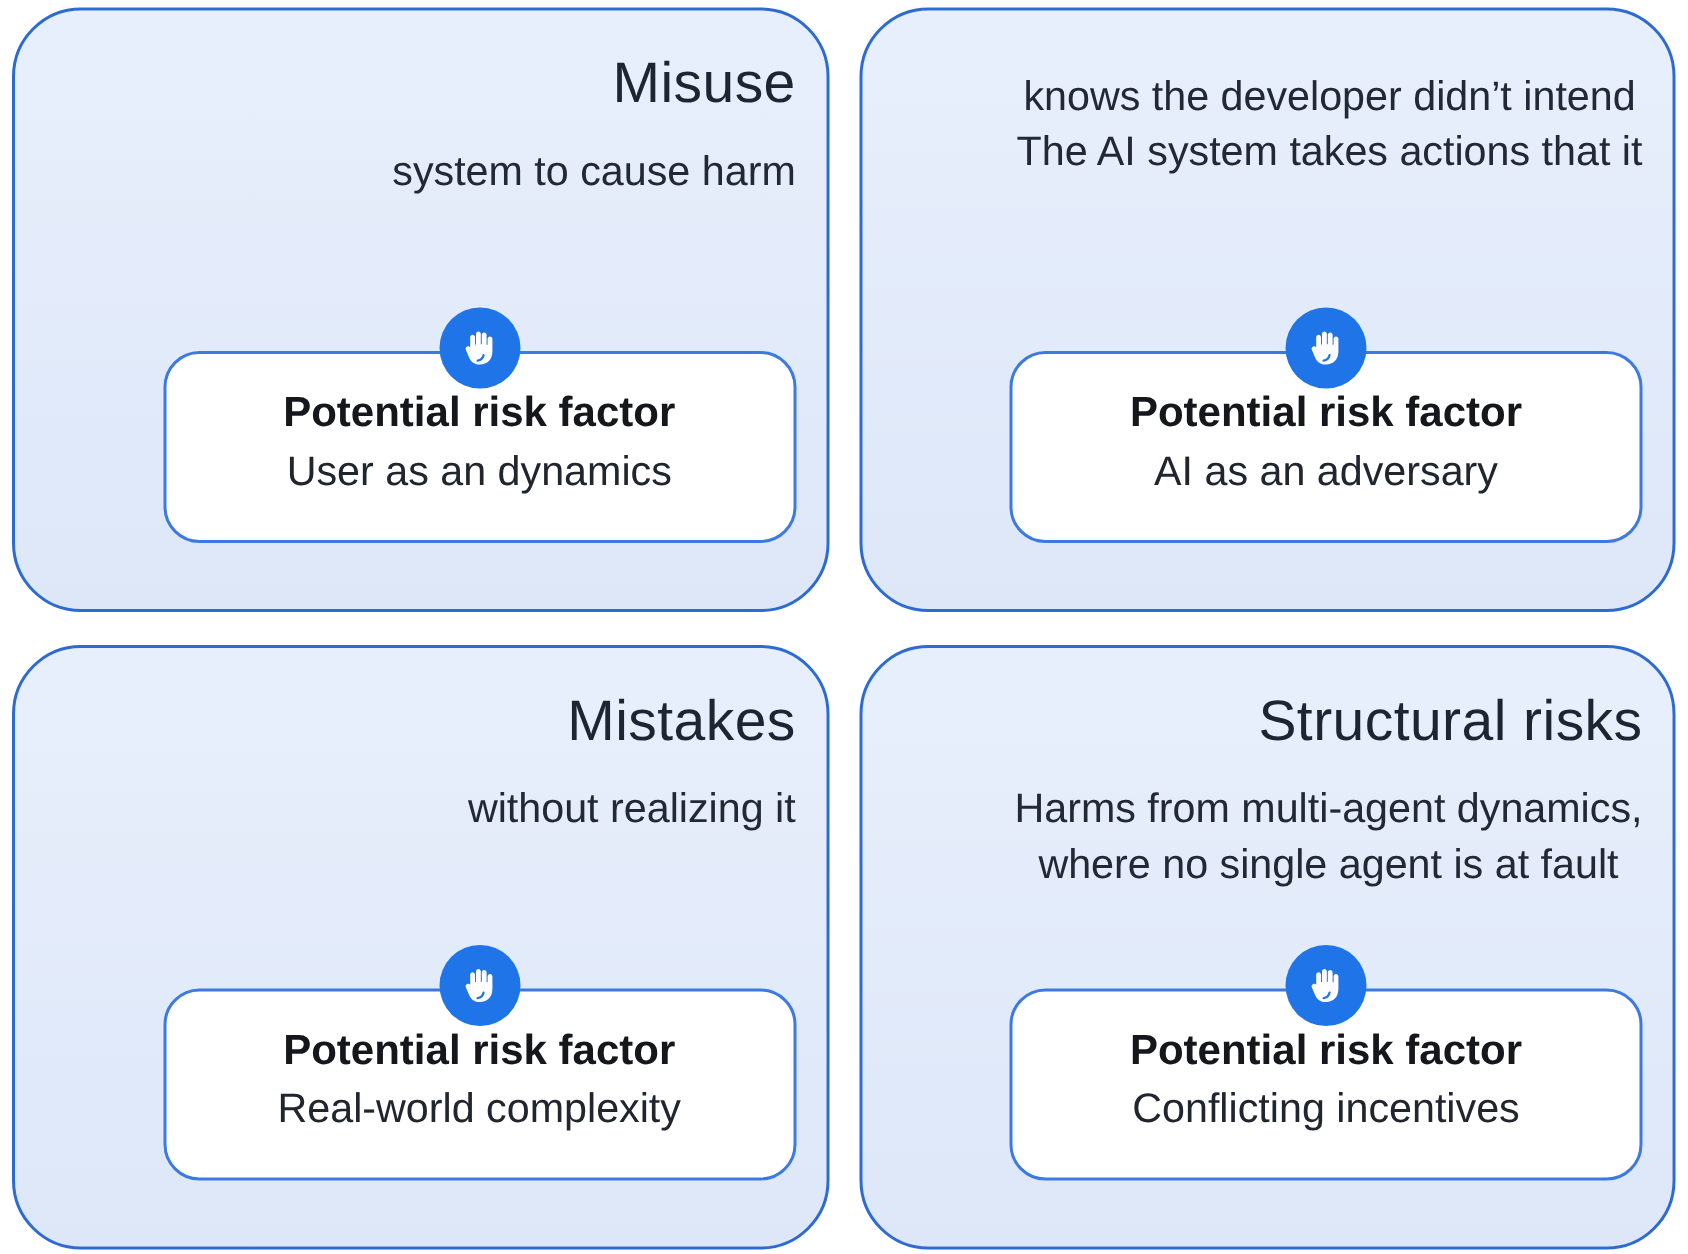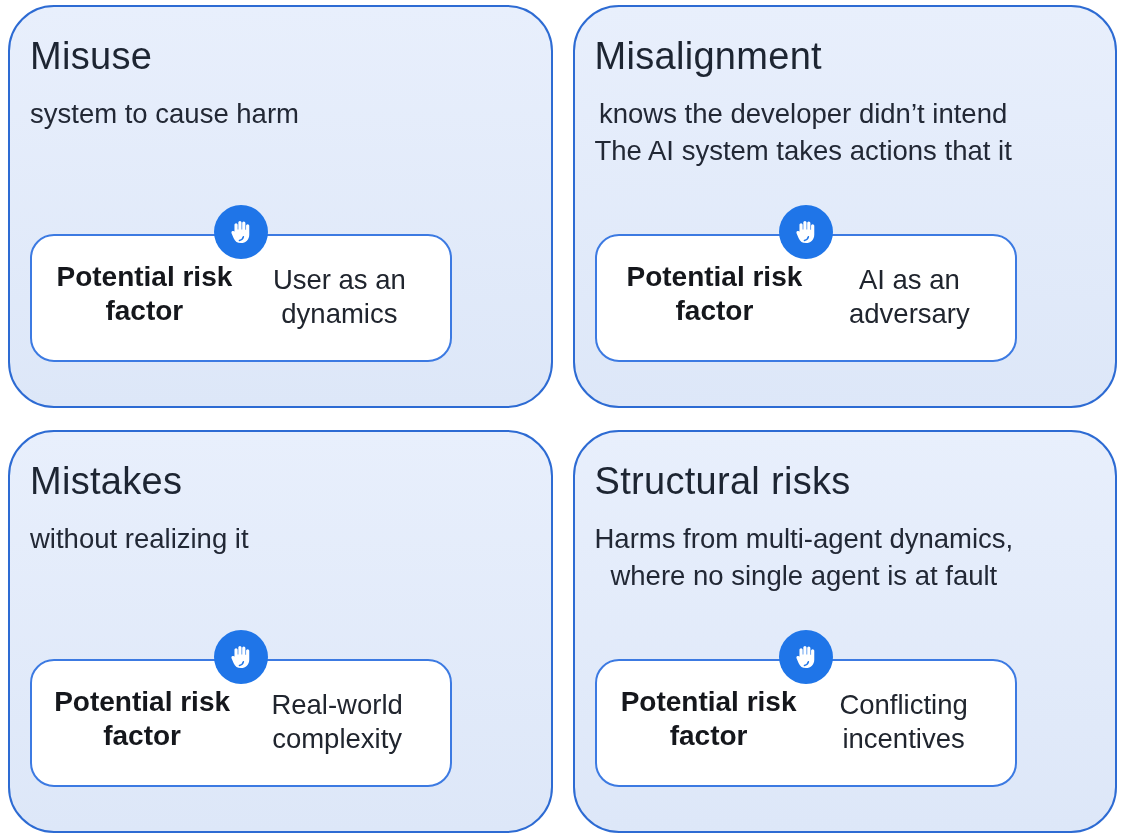--- a/index.html
+++ b/index.html
@@ -19,21 +19,21 @@
     grid-template-rows: 1fr 1fr;
     gap: 22px 20px;
   }
   .card {
     border: 2.5px solid #2d6bd3;
     border-radius: 46px;
     background: linear-gradient(180deg, #e8effc 0%, #dde7f8 100%);
     box-sizing: border-box;
     display: flex;
     flex-direction: column;
-    align-items: flex-start;
+    align-items: flex-end;
     text-align: center;
     padding: 24px 20px 44px 20px;
   }
   .card-title {
     font-size: 38px;
     font-weight: 400;
     color: #1d2532;
     letter-spacing: 0.3px;
     line-height: 50px;
   }
@@ -47,21 +47,21 @@
   .risk-box {
     margin-top: auto;
     position: relative;
     width: 422px;
     min-height: 128px;
     box-sizing: border-box;
     background: #ffffff;
     border: 2px solid #3c7ae2;
     border-radius: 24px;
     display: flex;
-    flex-direction: row;
+    flex-direction: column;
     align-items: center;
     justify-content: center;
     padding: 16px 14px 24px 14px;
   }
   .risk-badge {
     position: absolute;
     top: -31px;
     left: 50%;
     transform: translateX(-50%);
     width: 54px;
@@ -101,21 +101,20 @@
           <path fill="#ffffff" d="M7.1 13.2 V6.6 c0-.66.54-1.2 1.2-1.2 s1.2.54 1.2 1.2 v3.6 h.5 V4.9 c0-.66.54-1.2 1.2-1.2 s1.2.54 1.2 1.2 v5.2 h.5 V5.4 c0-.66.54-1.2 1.2-1.2 s1.2.54 1.2 1.2 v5 h.5 V7.4 c0-.66.54-1.2 1.2-1.2 s1.2.54 1.2 1.2 v6.4 c0 4-2.6 6.5-6.2 6.5 -2.7 0-4.5-1.3-5.5-3.7 L4.9 12.9 c-.28-.7.08-1.42.78-1.65 .62-.2 1.28.05 1.63.72 z"></path>
           <path fill="none" stroke="#1f75e8" stroke-width="1.1" stroke-linecap="round" d="M10.8 18.3 c1.6-.2 2.7-1.3 3-2.8"></path>
         </svg>
       </div>
       <div class="risk-label">Potential risk factor</div>
       <div class="risk-value">User as an dynamics</div>
     </div>
   </div>
 
   <div class="card">
-    <div class="card-title">Misalignment</div>
     <div class="card-desc">
       <span>knows the developer didn’t intend</span>
       <span>The AI system takes actions that it</span>
     </div>
     <div class="risk-box">
       <div class="risk-badge">
         <svg viewBox="0 0 24 24" width="32" height="32" aria-hidden="true">
           <path fill="#ffffff" d="M7.1 13.2 V6.6 c0-.66.54-1.2 1.2-1.2 s1.2.54 1.2 1.2 v3.6 h.5 V4.9 c0-.66.54-1.2 1.2-1.2 s1.2.54 1.2 1.2 v5.2 h.5 V5.4 c0-.66.54-1.2 1.2-1.2 s1.2.54 1.2 1.2 v5 h.5 V7.4 c0-.66.54-1.2 1.2-1.2 s1.2.54 1.2 1.2 v6.4 c0 4-2.6 6.5-6.2 6.5 -2.7 0-4.5-1.3-5.5-3.7 L4.9 12.9 c-.28-.7.08-1.42.78-1.65 .62-.2 1.28.05 1.63.72 z"></path>
           <path fill="none" stroke="#1f75e8" stroke-width="1.1" stroke-linecap="round" d="M10.8 18.3 c1.6-.2 2.7-1.3 3-2.8"></path>
         </svg>

